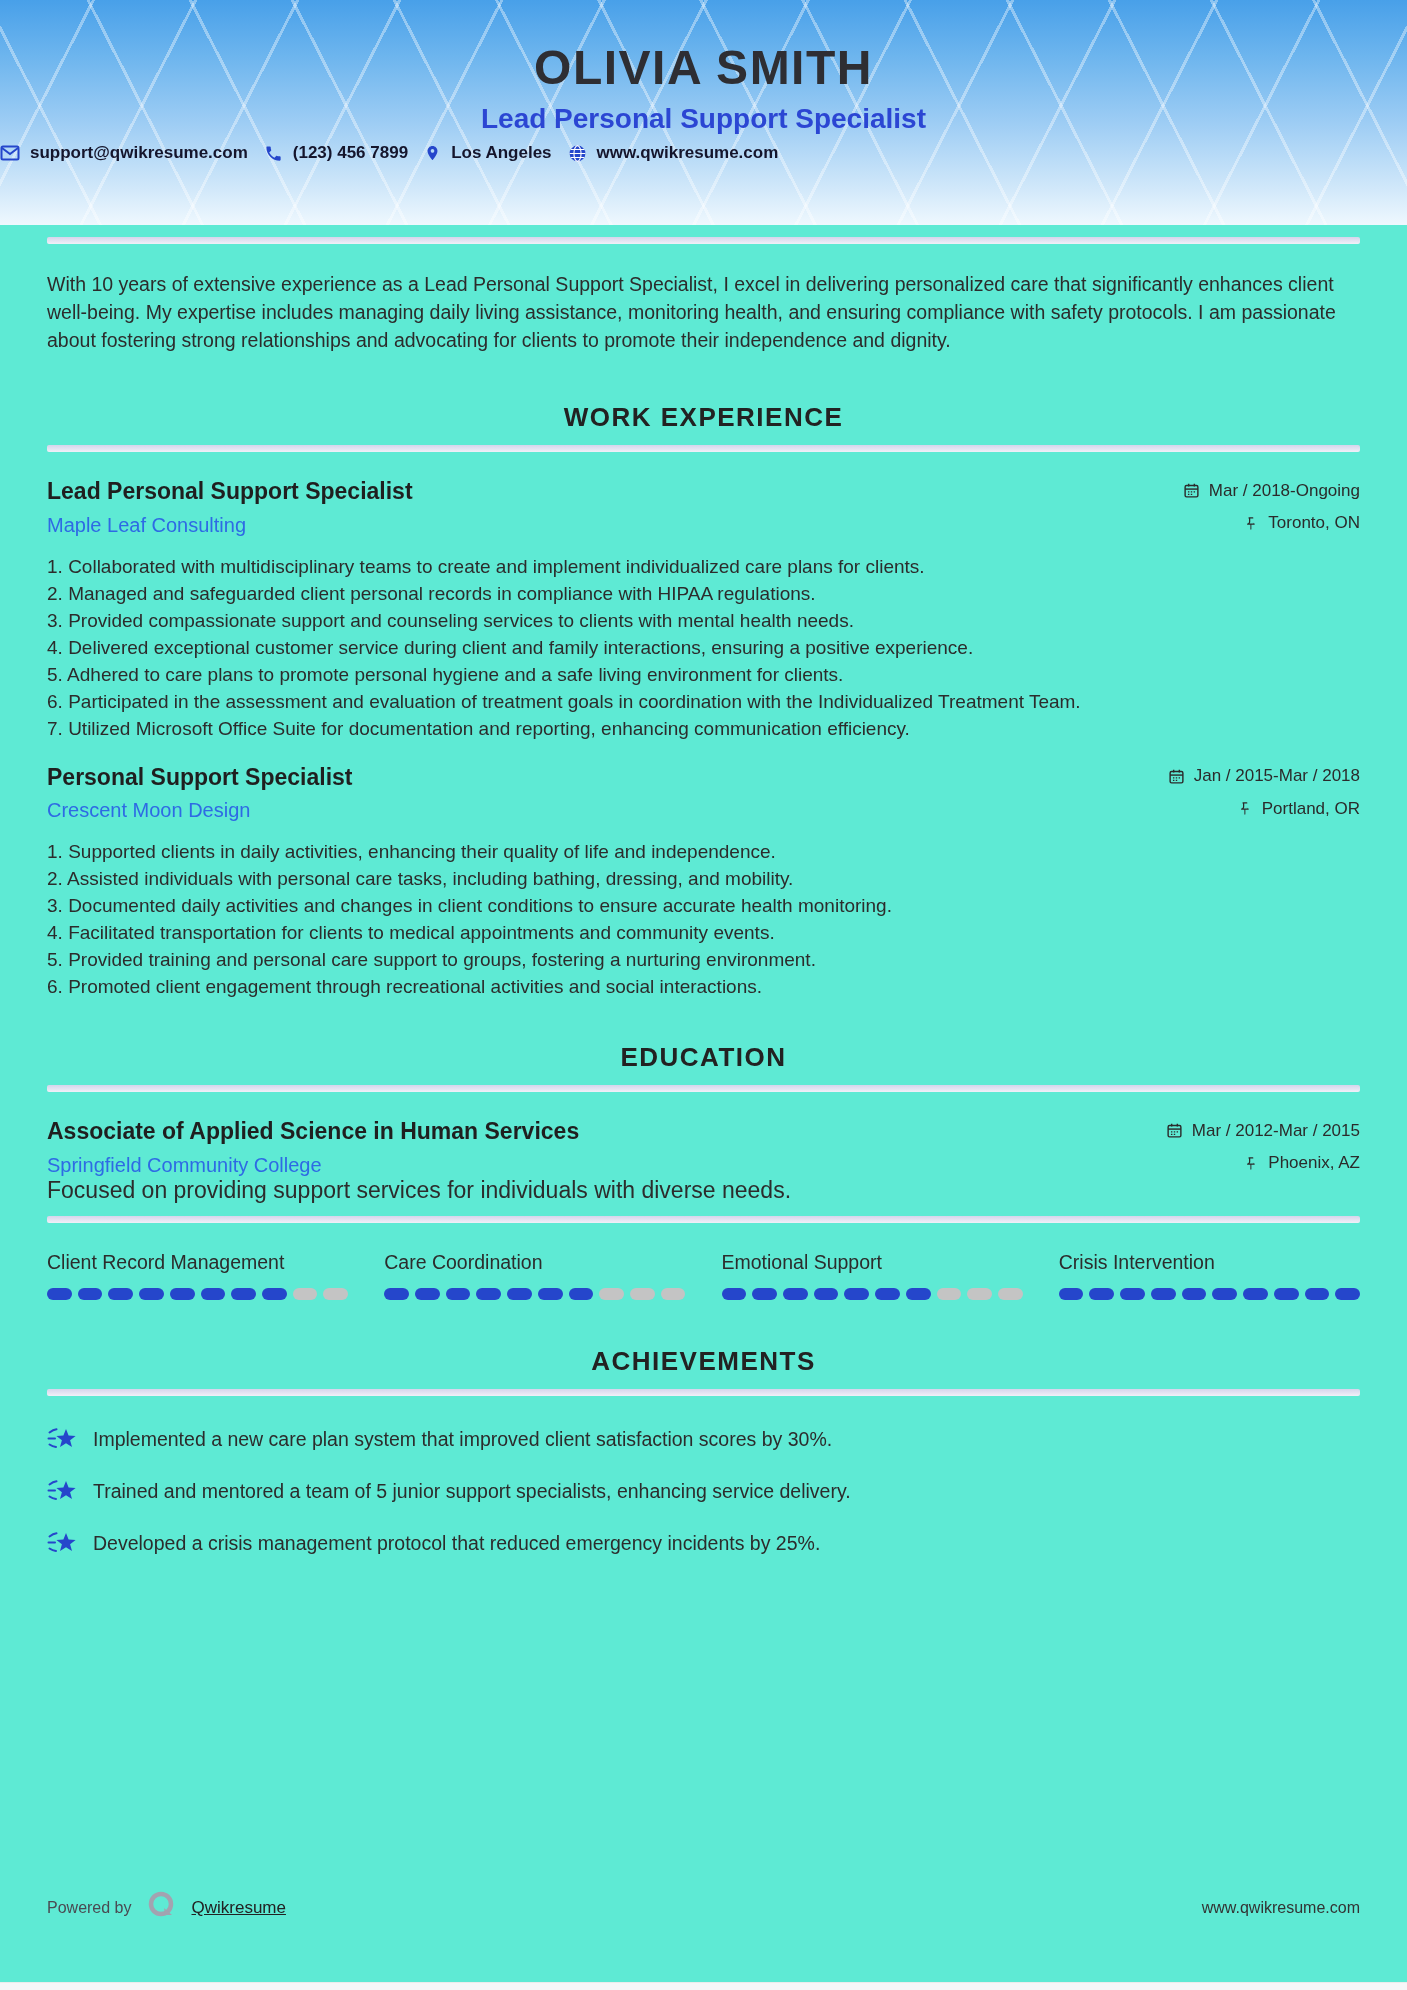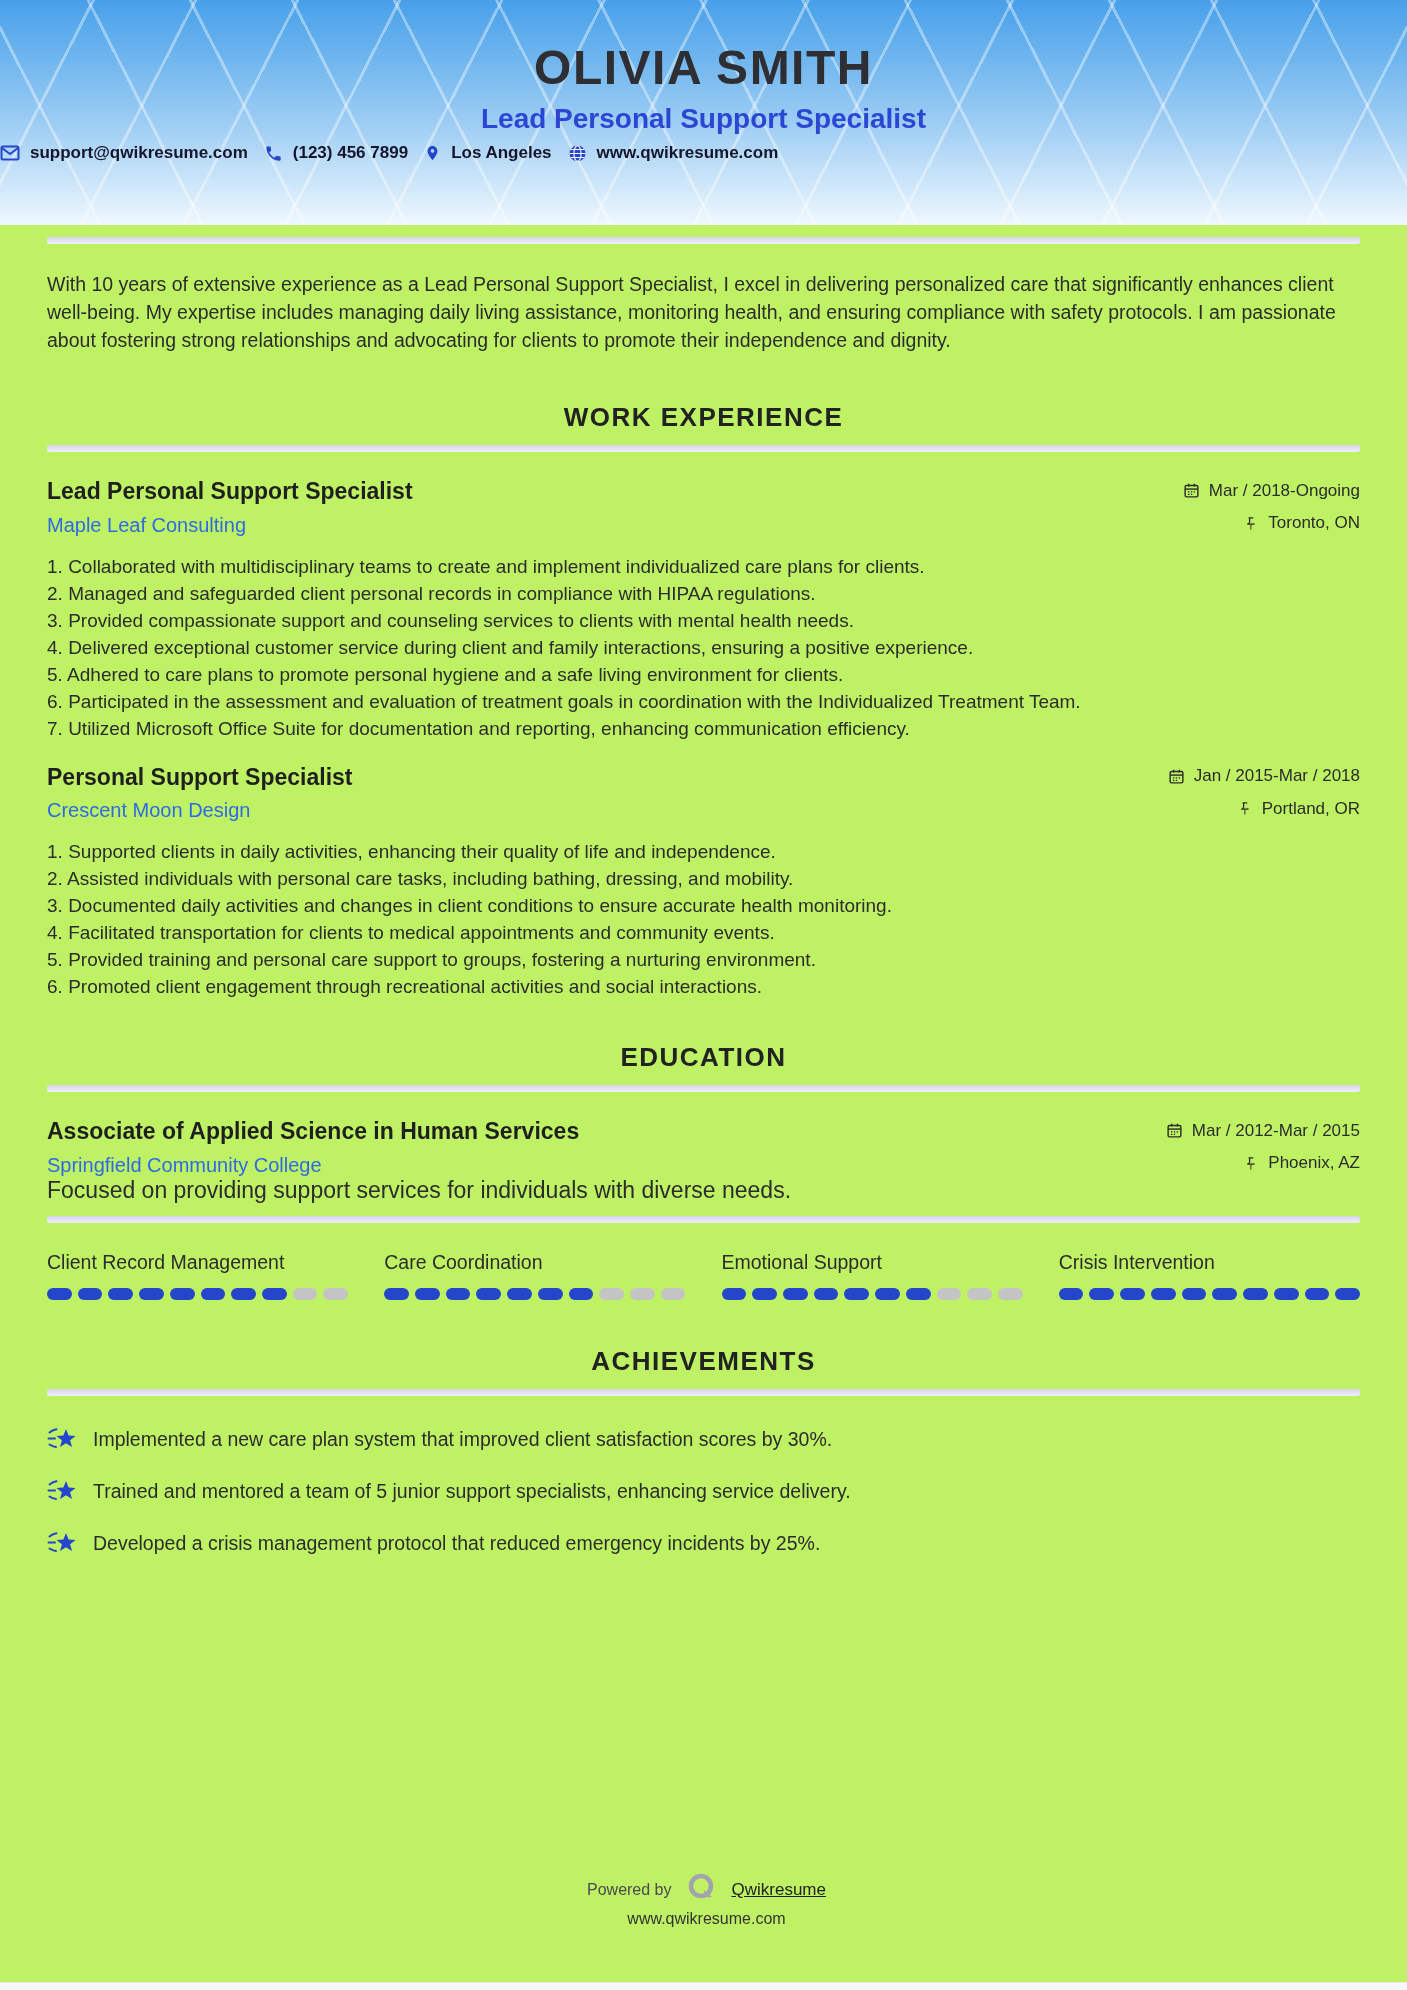--- a/index.html
+++ b/index.html
@@ -1,18 +1,18 @@
 <!DOCTYPE html>
 <html><head>
 <meta charset="utf-8">
 <style>
   * { margin:0; padding:0; box-sizing:border-box; }
   html,body { background:#ffffff; }
   body { font-family:"Liberation Sans", sans-serif; color:#2c2c2c; }
-  .page { position:relative; width:1407px; height:1990px; margin:0 auto; background:#bef264; overflow:hidden; }
+  .page { position:relative; width:1407px; height:1990px; margin:0 auto; background:#5eead4; overflow:hidden; }
 
   
   .hero {
     height:225px; text-align:center; padding-top:40px;
     background-image:
       repeating-linear-gradient(63deg, rgba(255,255,255,0) 0 88px, rgba(255,255,255,.38) 88px 91px),
       repeating-linear-gradient(-63deg, rgba(255,255,255,0) 0 88px, rgba(255,255,255,.38) 88px 91px),
       linear-gradient(180deg, #48a0e9 0%, #6db5ee 25%, #9ecdf4 55%, #d3e9fa 85%, #eff8fe 100%);
   }
   .hero-name { font-size:48px; font-weight:bold; letter-spacing:1.5px; color:#2e2e33; }
@@ -52,21 +52,21 @@
   .dash { flex:1; height:12px; border-radius:7px; background:#c4c4c4; }
   .dash.filled { background:#2546cb; }
 
   .ach-heading { margin-top:46px; }
   .ach-list { margin-top:30px; display:flex; flex-direction:column; gap:24px; }
   .ach-item { display:flex; align-items:center; gap:16px; }
   .ach-icon { display:flex; align-items:center; }
   .ach-text { font-size:19.5px; color:#2c2c2c; }
 
   
-  .footer { position:absolute; left:47px; right:41px; bottom:62px; display:flex; justify-content:space-between; align-items:center;flex-direction:column; }
+  .footer { position:absolute; left:47px; right:47px; bottom:62px; display:flex; justify-content:space-between; align-items:center; }
   .footer-left { display:flex; align-items:center; gap:12px; }
   .powered-by { font-size:16px; color:#4a4a52; }
   .brand-link { font-size:17px; color:#222; text-decoration:underline; }
   .footer-site { font-size:16px; color:#333; }
   .bottom-strip { position:absolute; left:0; right:0; bottom:0; height:8px; background:#f7f7f8; border-top:1px solid #ececec; }
 </style>
 </head>
 <body>
 
 <div class="page">

